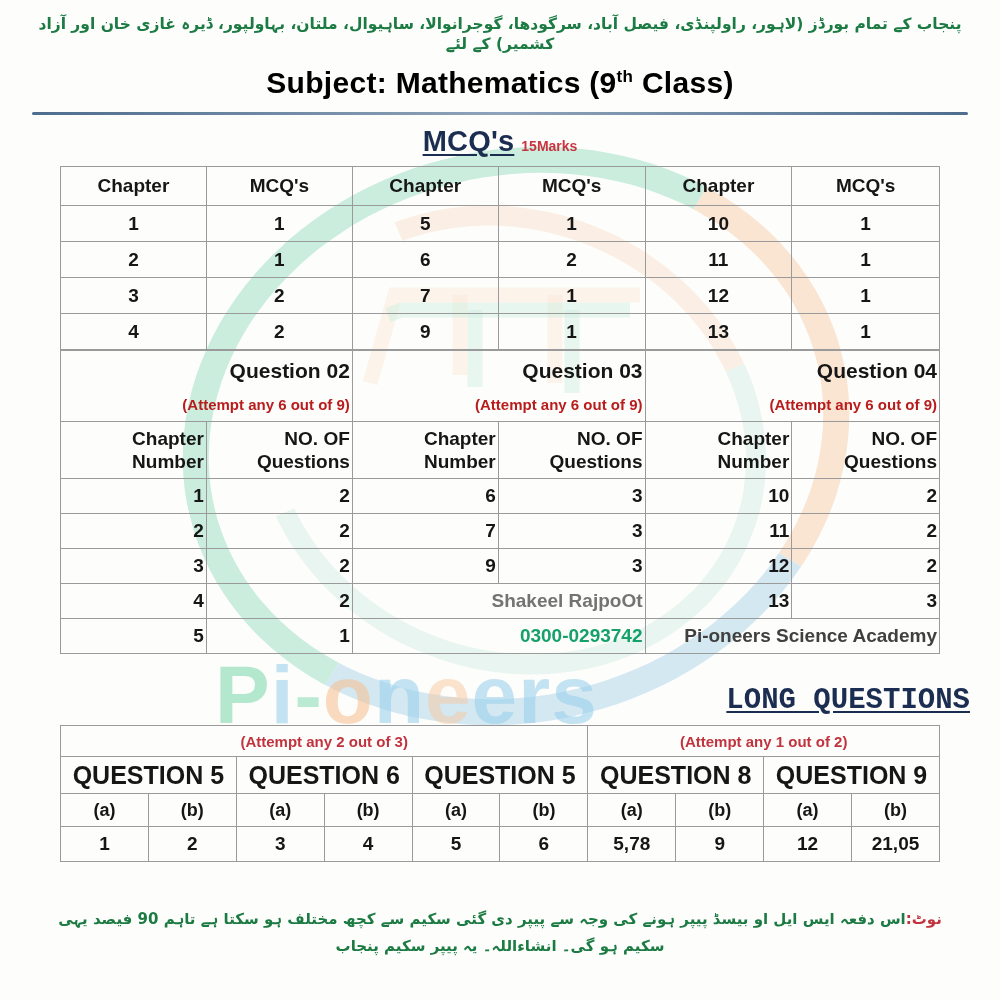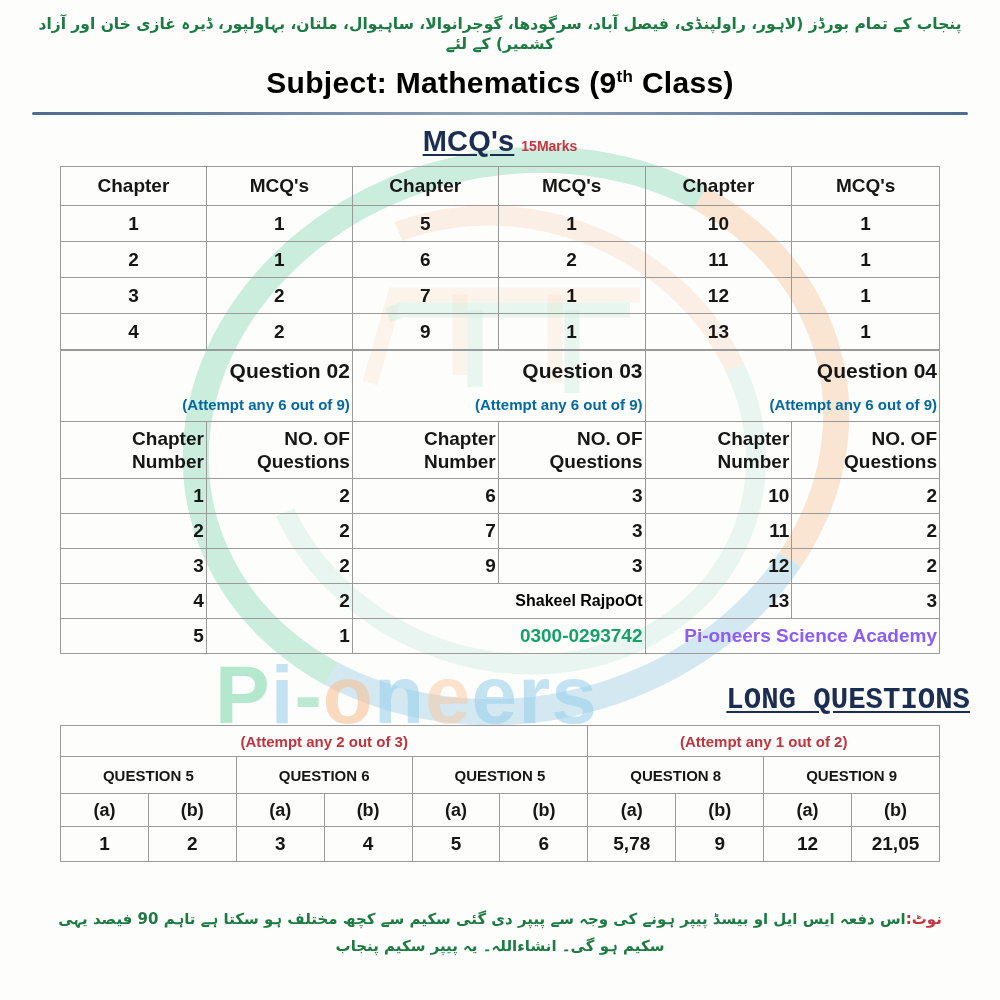--- a/index.html
+++ b/index.html
@@ -134,29 +134,29 @@
     border:1px solid #9a9a9a;
     text-align:center;
     padding:2px 2px;
     font-weight:bold;
     color:#161616;
   }
   .mcq-table th{font-size:19px;height:34px;}
   .mcq-table td{font-size:19px;height:31px;}
 
   .sq-table .qhdr{font-size:21px;height:32px;padding-top:4px;border-bottom:none;}
-  .sq-table .qsub{font-size:15px;color:#0369a1;height:26px;border-top:none;padding-bottom:4px;}
+  .sq-table .qsub{font-size:15px;color:#b91c1c;height:26px;border-top:none;padding-bottom:4px;}
   .sq-table .colhdr{font-size:19px;height:52px;line-height:1.25;}
   .sq-table td{font-size:19px;height:30px;text-align:right;}
-  .sq-table .name-cell{color:#000000;font-size:16px;margin-top:20px;}
+  .sq-table .name-cell{color:#737373;font-size:19px;margin-top:20px;}
   .sq-table .phone-cell{color:#16a06a;font-size:19px;}
-  .sq-table .acad-cell{color:#8b5cf6;font-size:19px;}
+  .sq-table .acad-cell{color:#404040;font-size:19px;}
 
   .lq-table .attempt{color:#c0343f;font-size:15px;height:26px;}
-  .lq-table .qname{font-size:15px;height:32px;}
+  .lq-table .qname{font-size:25px;height:32px;}
   .lq-table .ab{font-size:18px;height:28px;}
   .lq-table .val{font-size:19px;height:30px;}
 
   .long-head{
     text-align:right;
     margin-top:30px;
     margin-bottom:8px;
     font-family:Liberation Mono, monospace;
   }
   .long-head .main{

